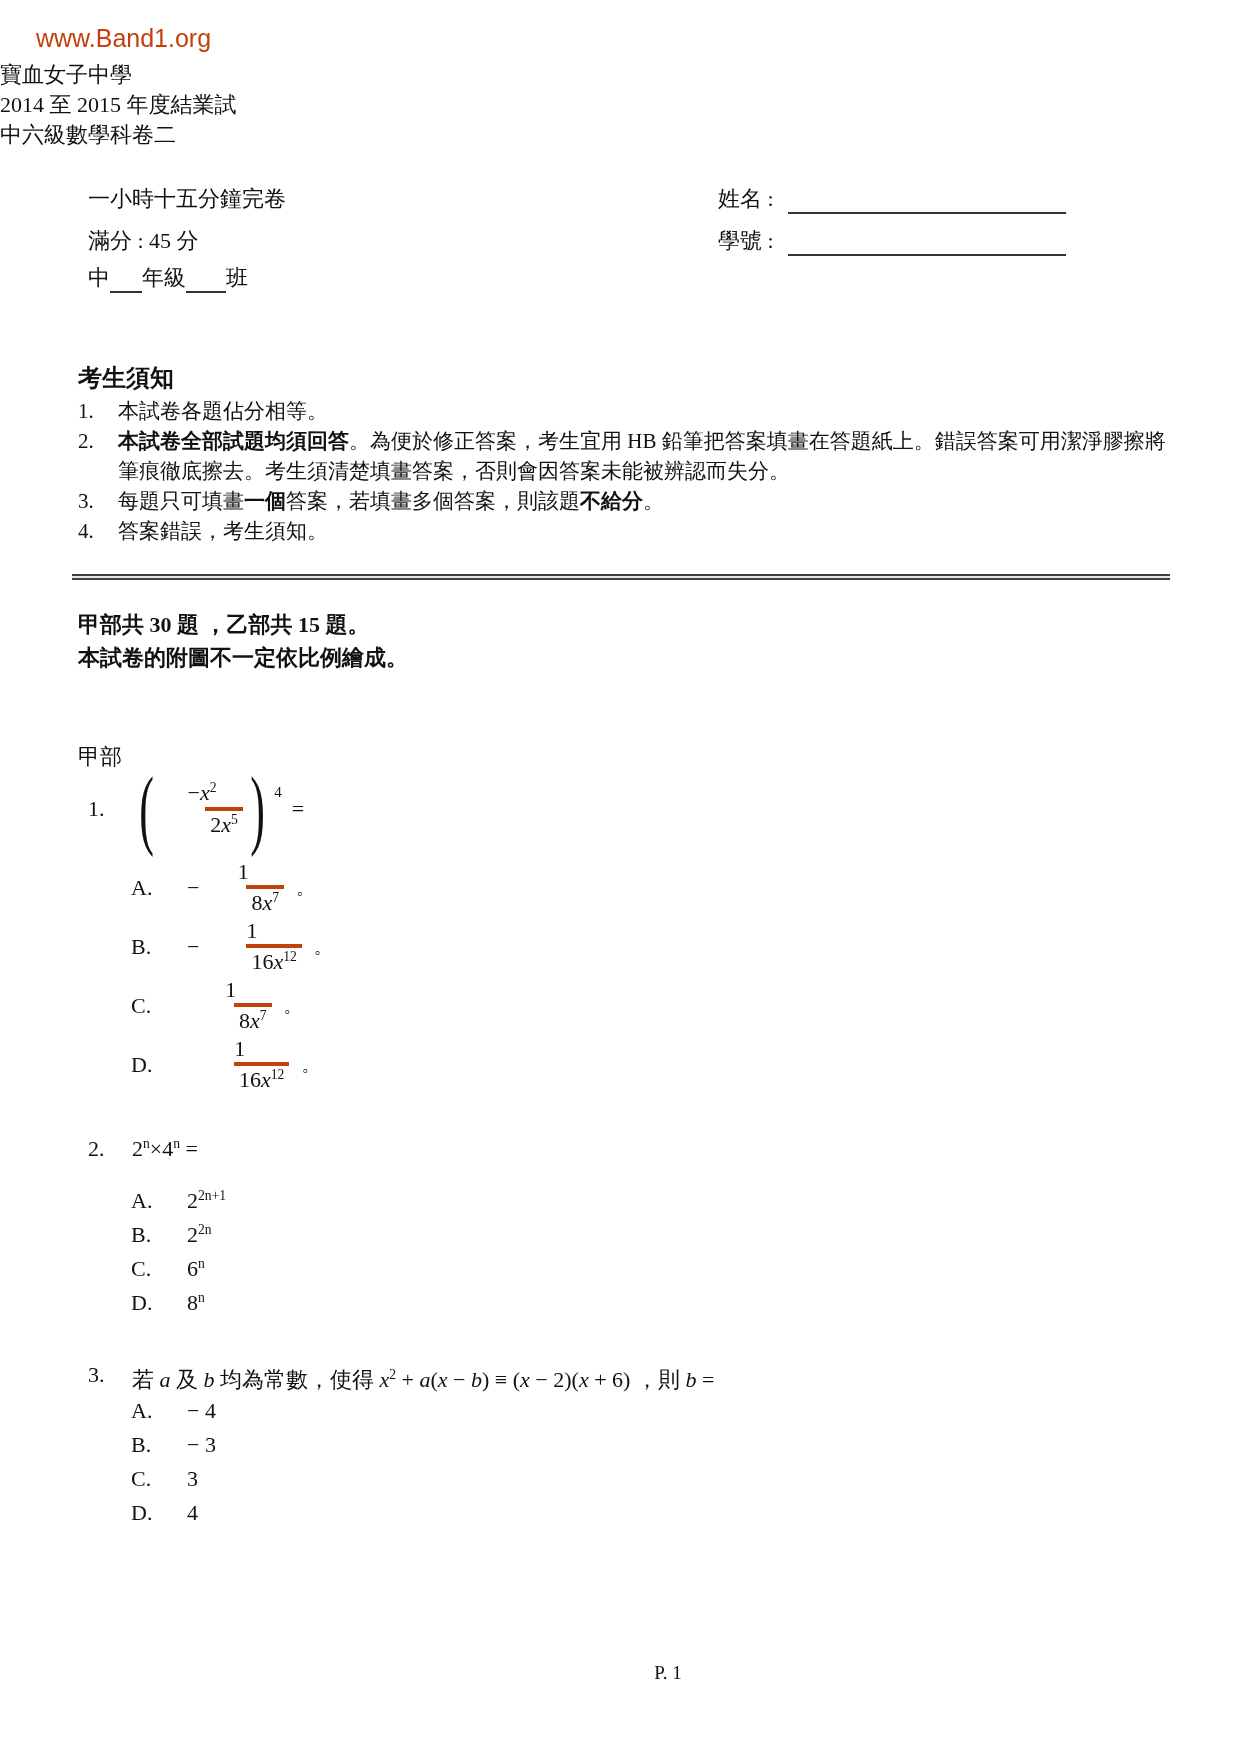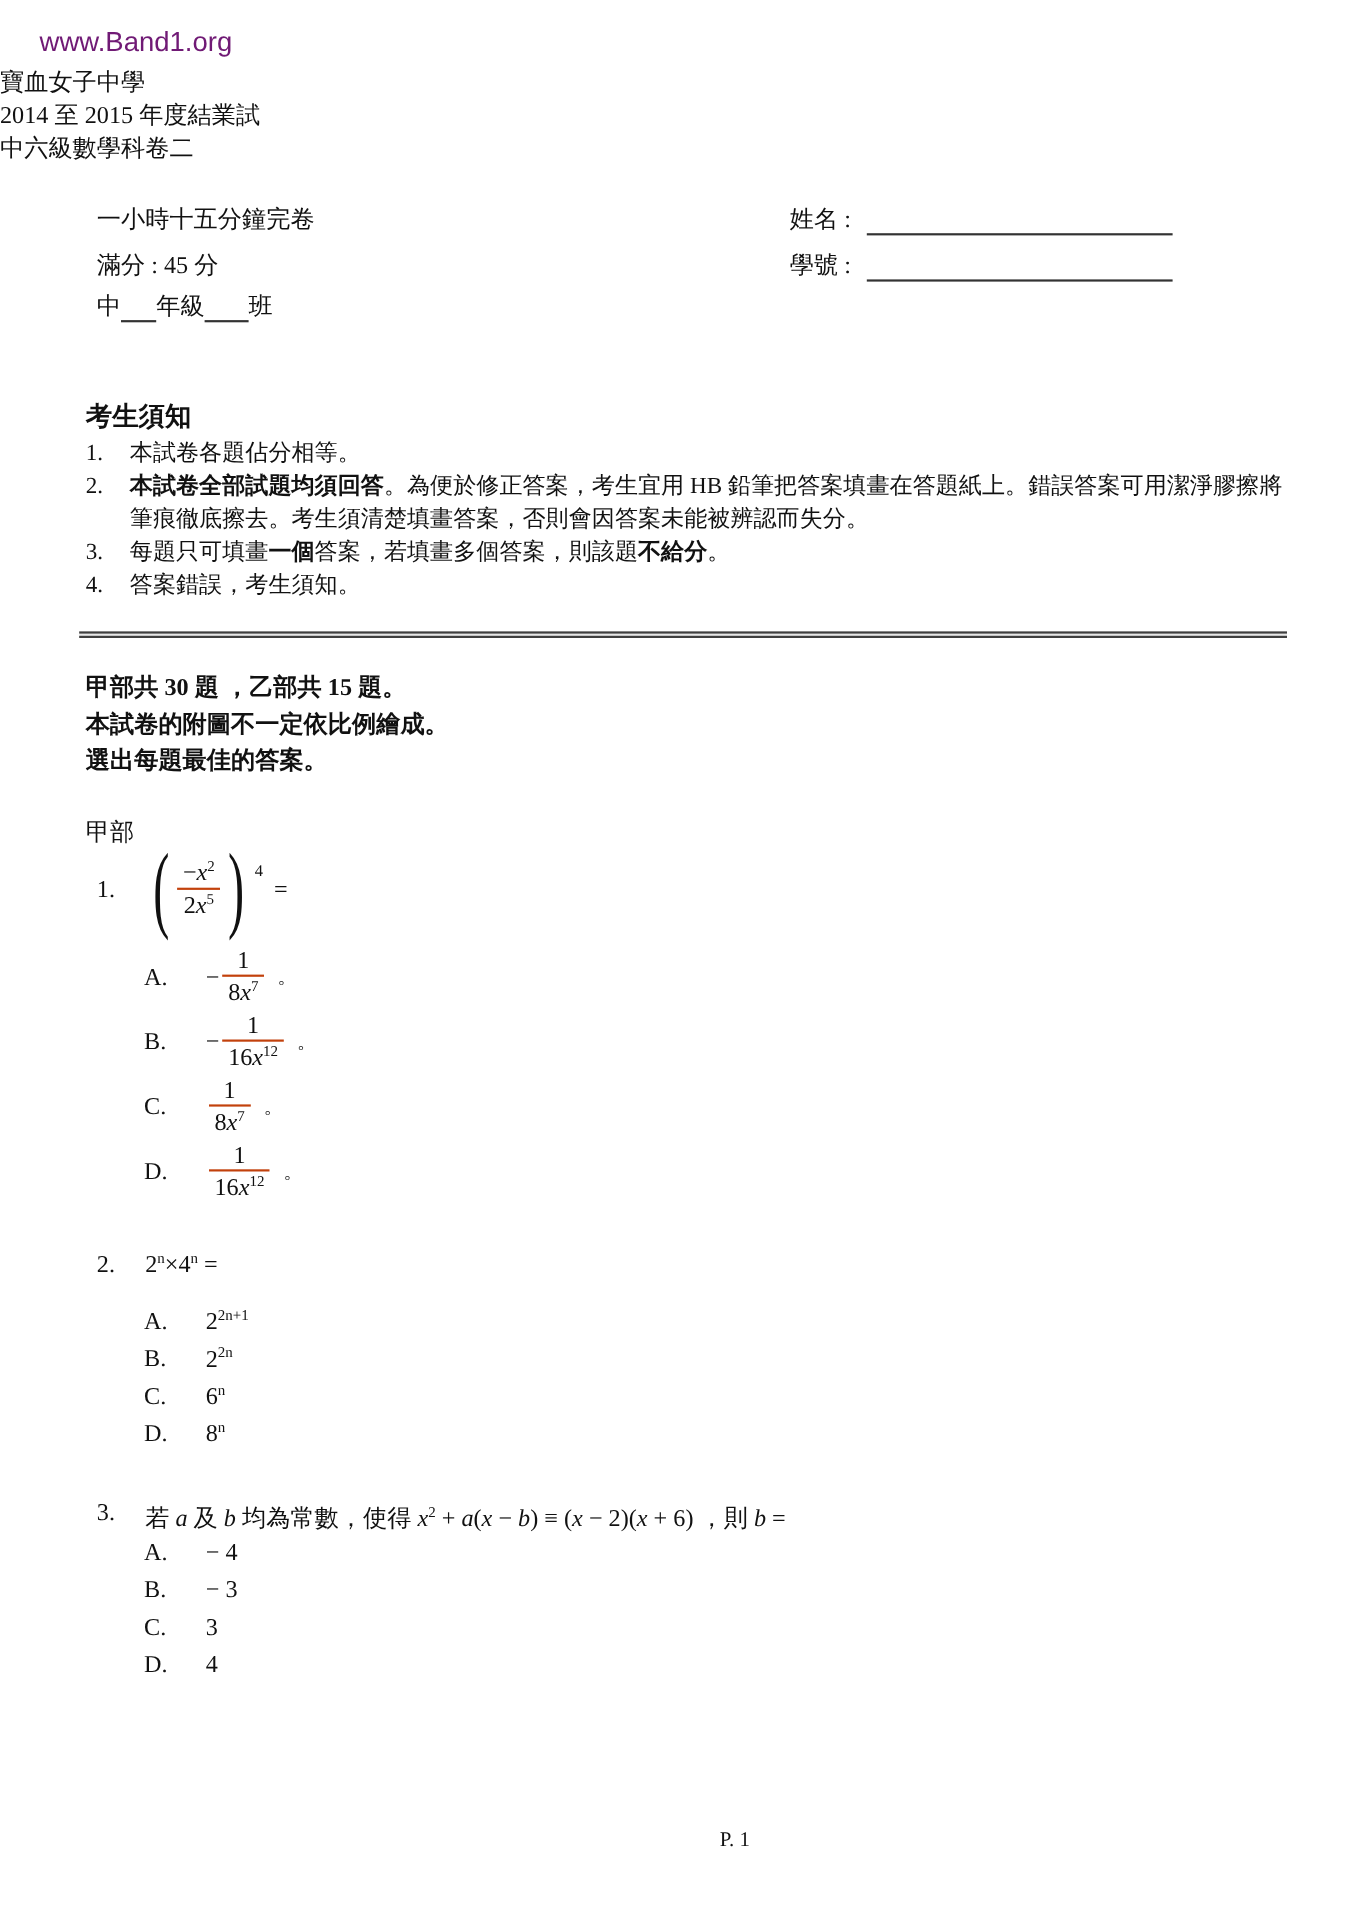--- a/index.html
+++ b/index.html
@@ -4,21 +4,21 @@
 <style>
   html,body{margin:0;padding:0;background:#ffffff;}
   body{
     width:1240px;height:1754px;position:relative;overflow:hidden;
     font-family:"Liberation Serif","DejaVu Serif",serif;
     color:#111;
   }
   .abs{position:absolute;}
   
   .watermark{left:36px;top:24px;font-family:"Liberation Sans","DejaVu Sans",sans-serif;
-    font-size:25px;font-weight:500;color:#701a75;}
+    font-size:25px;font-weight:500;color:#c2410c;}
   
   .title-block{top:60px;left:0;width:100%;text-align:left;font-size:22px;line-height:30px;}
   
   .info-left{left:88px;font-size:22px;}
   .row1{top:184px;} .row2{top:226px;} .row3{top:263px;}
   .info-right{left:718px;font-size:22px;}
   .write-line{display:inline-block;width:278px;border-bottom:2px solid #333;height:24px;
     vertical-align:bottom;margin-left:14px;}
   .blank{display:inline-block;border-bottom:2px solid #333;height:20px;vertical-align:bottom;}
   .blank.b1{width:32px;} .blank.b2{width:40px;}
@@ -33,21 +33,21 @@
   .divider{left:72px;top:574px;width:1098px;height:2px;
     border-top:2px solid #3f3f3f;border-bottom:2px solid #3f3f3f;background:#e8e8e8;}
   
   .intro{left:78px;top:608px;font-size:22px;font-weight:bold;line-height:33px;}
   .part-a{left:78px;top:742px;font-size:22px;}
   
   .mi{font-style:italic;font-family:"Liberation Serif","DejaVu Serif",serif;}
   sup{font-size:0.62em;}
   .frac{display:inline-block;text-align:center;vertical-align:middle;}
   .frac .num{display:block;padding:0 5px 1px 5px;line-height:1.15;}
-  .frac .den{display:block;border-top:2px solid #c2410c;padding:1px 5px 0 5px;line-height:1.15;}
+  .frac .den{display:block;border-top:4px solid #c2410c;padding:1px 5px 0 5px;line-height:1.15;margin-left:44px;}
   
   .q1-stem{left:88px;top:780px;display:flex;align-items:center;font-size:22px;}
   .q-no{width:44px;flex:0 0 44px;}
   .bigparen{display:inline-block;font-size:88px;font-weight:400;line-height:0;
     transform:scaleX(0.5);transform-origin:center;}
   .outer-exp{align-self:flex-start;font-size:15px;margin:4px 10px 0 2px;}
   .q1-opts{left:131px;top:858px;font-size:22px;}
   .opt-frac{display:flex;align-items:center;height:59px;}
   .opt-label{width:56px;flex:0 0 56px;}
   .sign{margin-right:3px;}
@@ -103,21 +103,20 @@
     <span class="note-no">4.</span>
     <span class="note-body">答案錯誤，考生須知。</span>
   </div>
 </div>
 
 <div class="abs divider"></div>
 
 <div class="abs intro">
   <div>甲部共 30 題 ，乙部共 15 題。</div>
   <div>本試卷的附圖不一定依比例繪成。</div>
-  <div>選出每題最佳的答案。</div>
 </div>
 
 <div class="abs part-a">甲部</div>
 
 <div class="abs q1-stem">
   <span class="q-no">1.</span>
   <span class="bigparen">(</span>
   <span class="frac">
     <span class="num"><span>−</span><span class="mi">x</span><sup>2</sup></span>
     <span class="den"><span>2</span><span class="mi">x</span><sup>5</sup></span>

